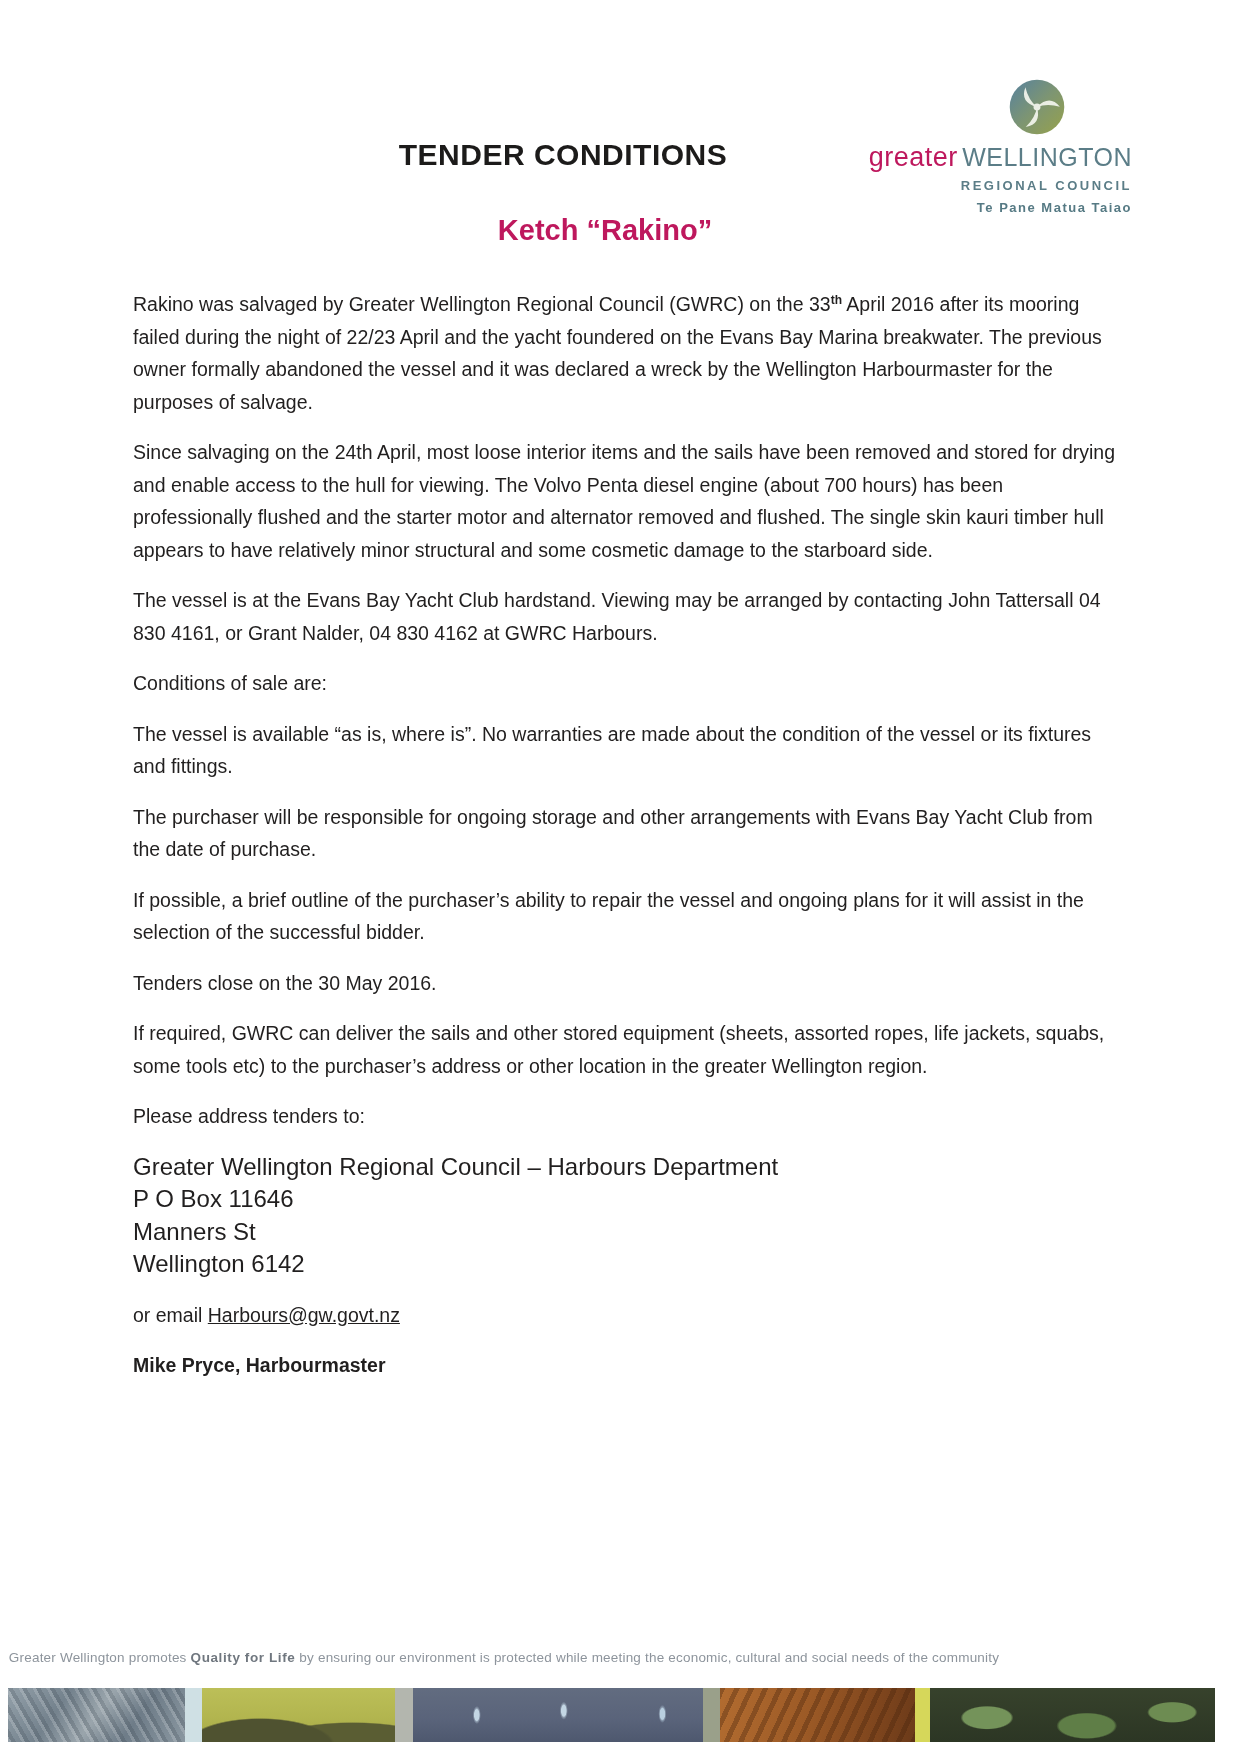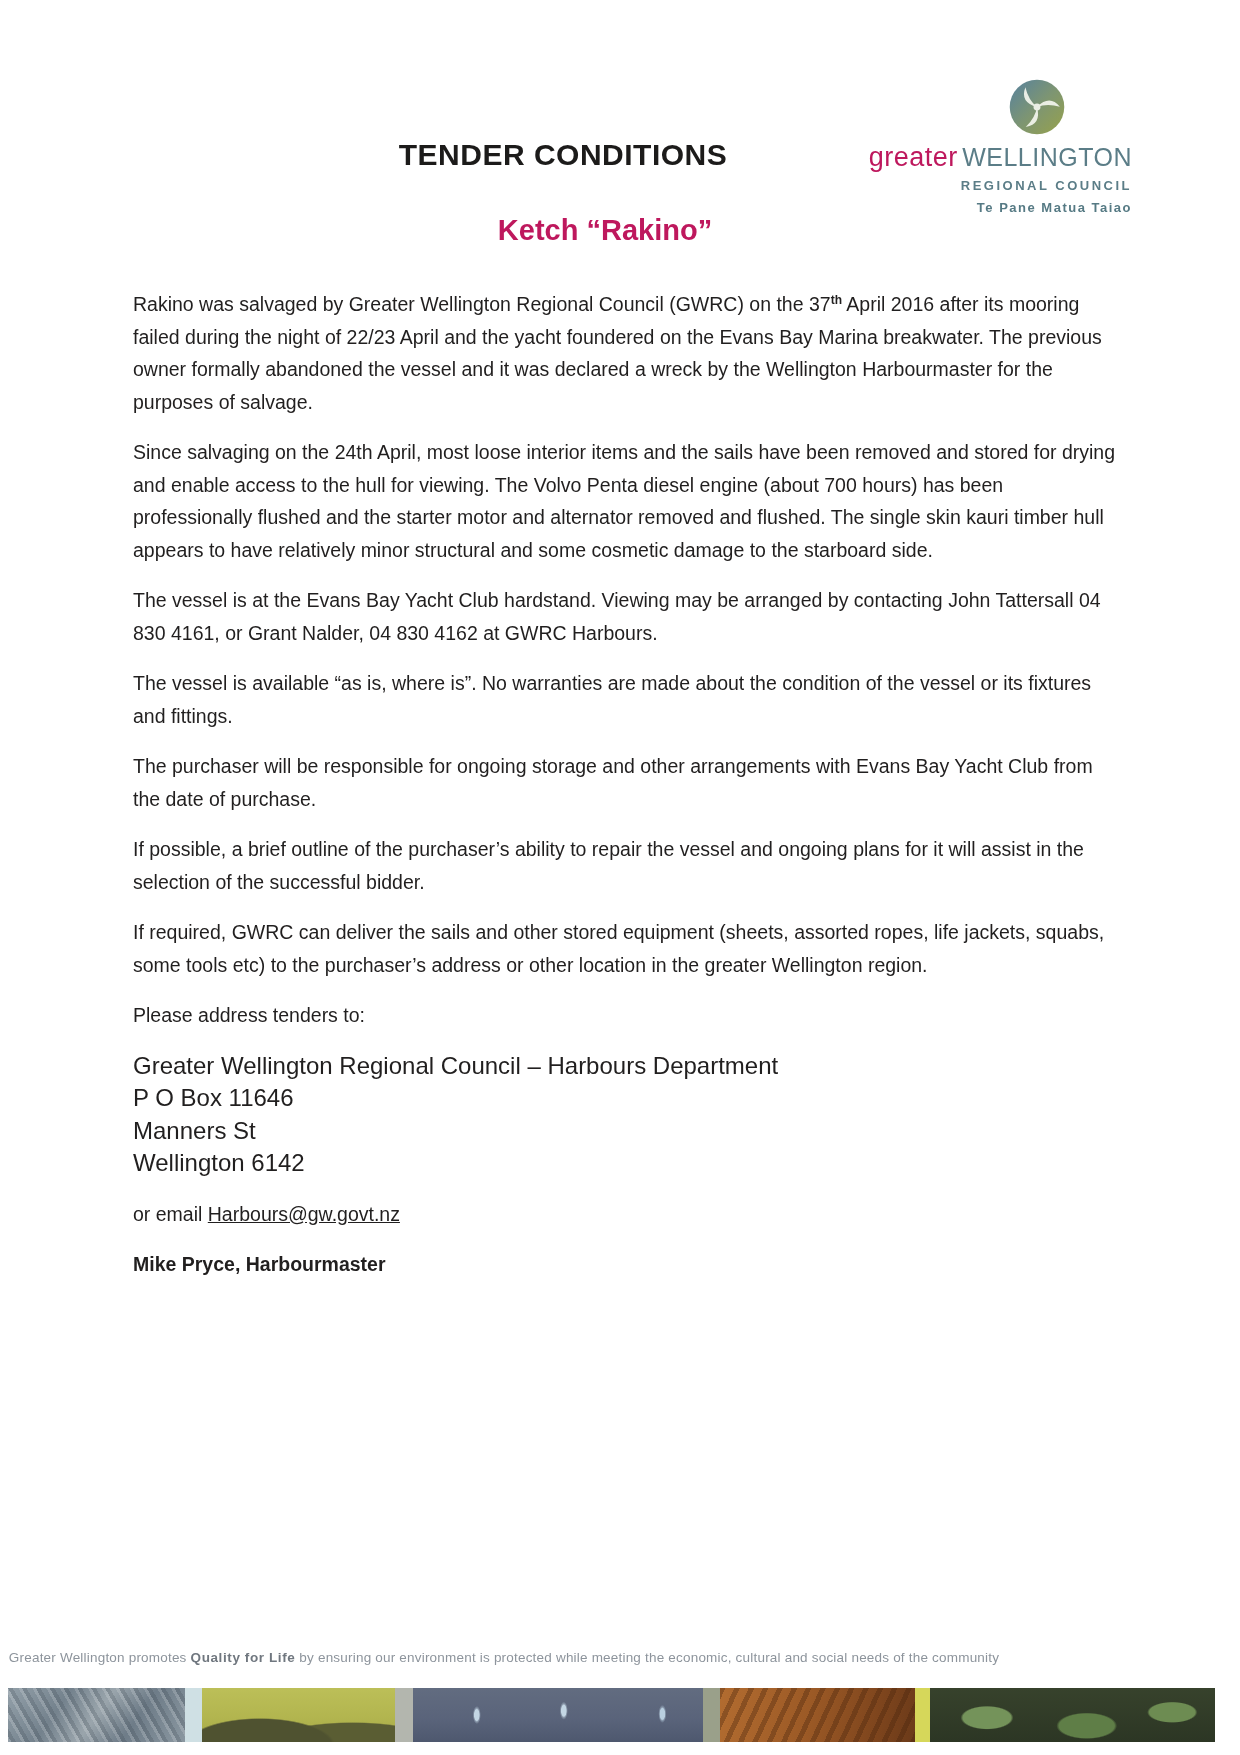--- a/index.html
+++ b/index.html
@@ -85,34 +85,36 @@
   <div class="brand-line">
     <span class="brand-light">greater</span>
     <span class="brand-bold">WELLINGTON</span>
   </div>
   <div class="brand-sub">REGIONAL COUNCIL</div>
   <div class="brand-maori">Te Pane Matua Taiao</div>
 </div>
 
 <div class="content">
 
-  <p><span>Rakino was salvaged by Greater Wellington Regional Council (GWRC) on the 37</span><sup>th</sup><span> April 2016 after its mooring failed during the night of 22/23 April and the yacht foundered on the Evans Bay Marina breakwater. The previous owner formally abandoned the vessel and it was declared a wreck by the Wellington Harbourmaster for the purposes of salvage.</span></p>
+  <p><span>Rakino was salvaged by Greater Wellington Regional Council (GWRC) on the 33</span><sup>th</sup><span> April 2016 after its mooring failed during the night of 22/23 April and the yacht foundered on the Evans Bay Marina breakwater. The previous owner formally abandoned the vessel and it was declared a wreck by the Wellington Harbourmaster for the purposes of salvage.</span></p>
 
   <p>Since salvaging on the 24th April, most loose interior items and the sails have been removed and stored for drying and enable access to the hull for viewing. The Volvo Penta diesel engine (about 700 hours) has been professionally flushed and the starter motor and alternator removed and flushed. The single skin kauri timber hull appears to have relatively minor structural and some cosmetic damage to the starboard side.</p>
 
   <p>The vessel is at the Evans Bay Yacht Club hardstand. Viewing may be arranged by contacting John Tattersall 04 830 4161, or Grant Nalder, 04 830 4162 at GWRC Harbours.</p>
 
+  <p>Conditions of sale are:</p>
 
   <p>The vessel is available “as is, where is”. No warranties are made about the condition of the vessel or its fixtures and fittings.</p>
 
   <p>The purchaser will be responsible for ongoing storage and other arrangements with Evans Bay Yacht Club from the date of purchase.</p>
 
   <p>If possible, a brief outline of the purchaser’s ability to repair the vessel and ongoing plans for it will assist in the selection of the successful bidder.</p>
 
 
+  <p>Tenders close on the 30 May 2016.</p>
 
   <p>If required, GWRC can deliver the sails and other stored equipment (sheets, assorted ropes, life jackets, squabs, some tools etc) to the purchaser’s address or other location in the greater Wellington region.</p>
 
   <p>Please address tenders to:</p>
 
   <div class="address">
     <div>Greater Wellington Regional Council – Harbours Department</div>
     <div>P O Box 11646</div>
     <div>Manners St</div>
     <div>Wellington 6142</div>

